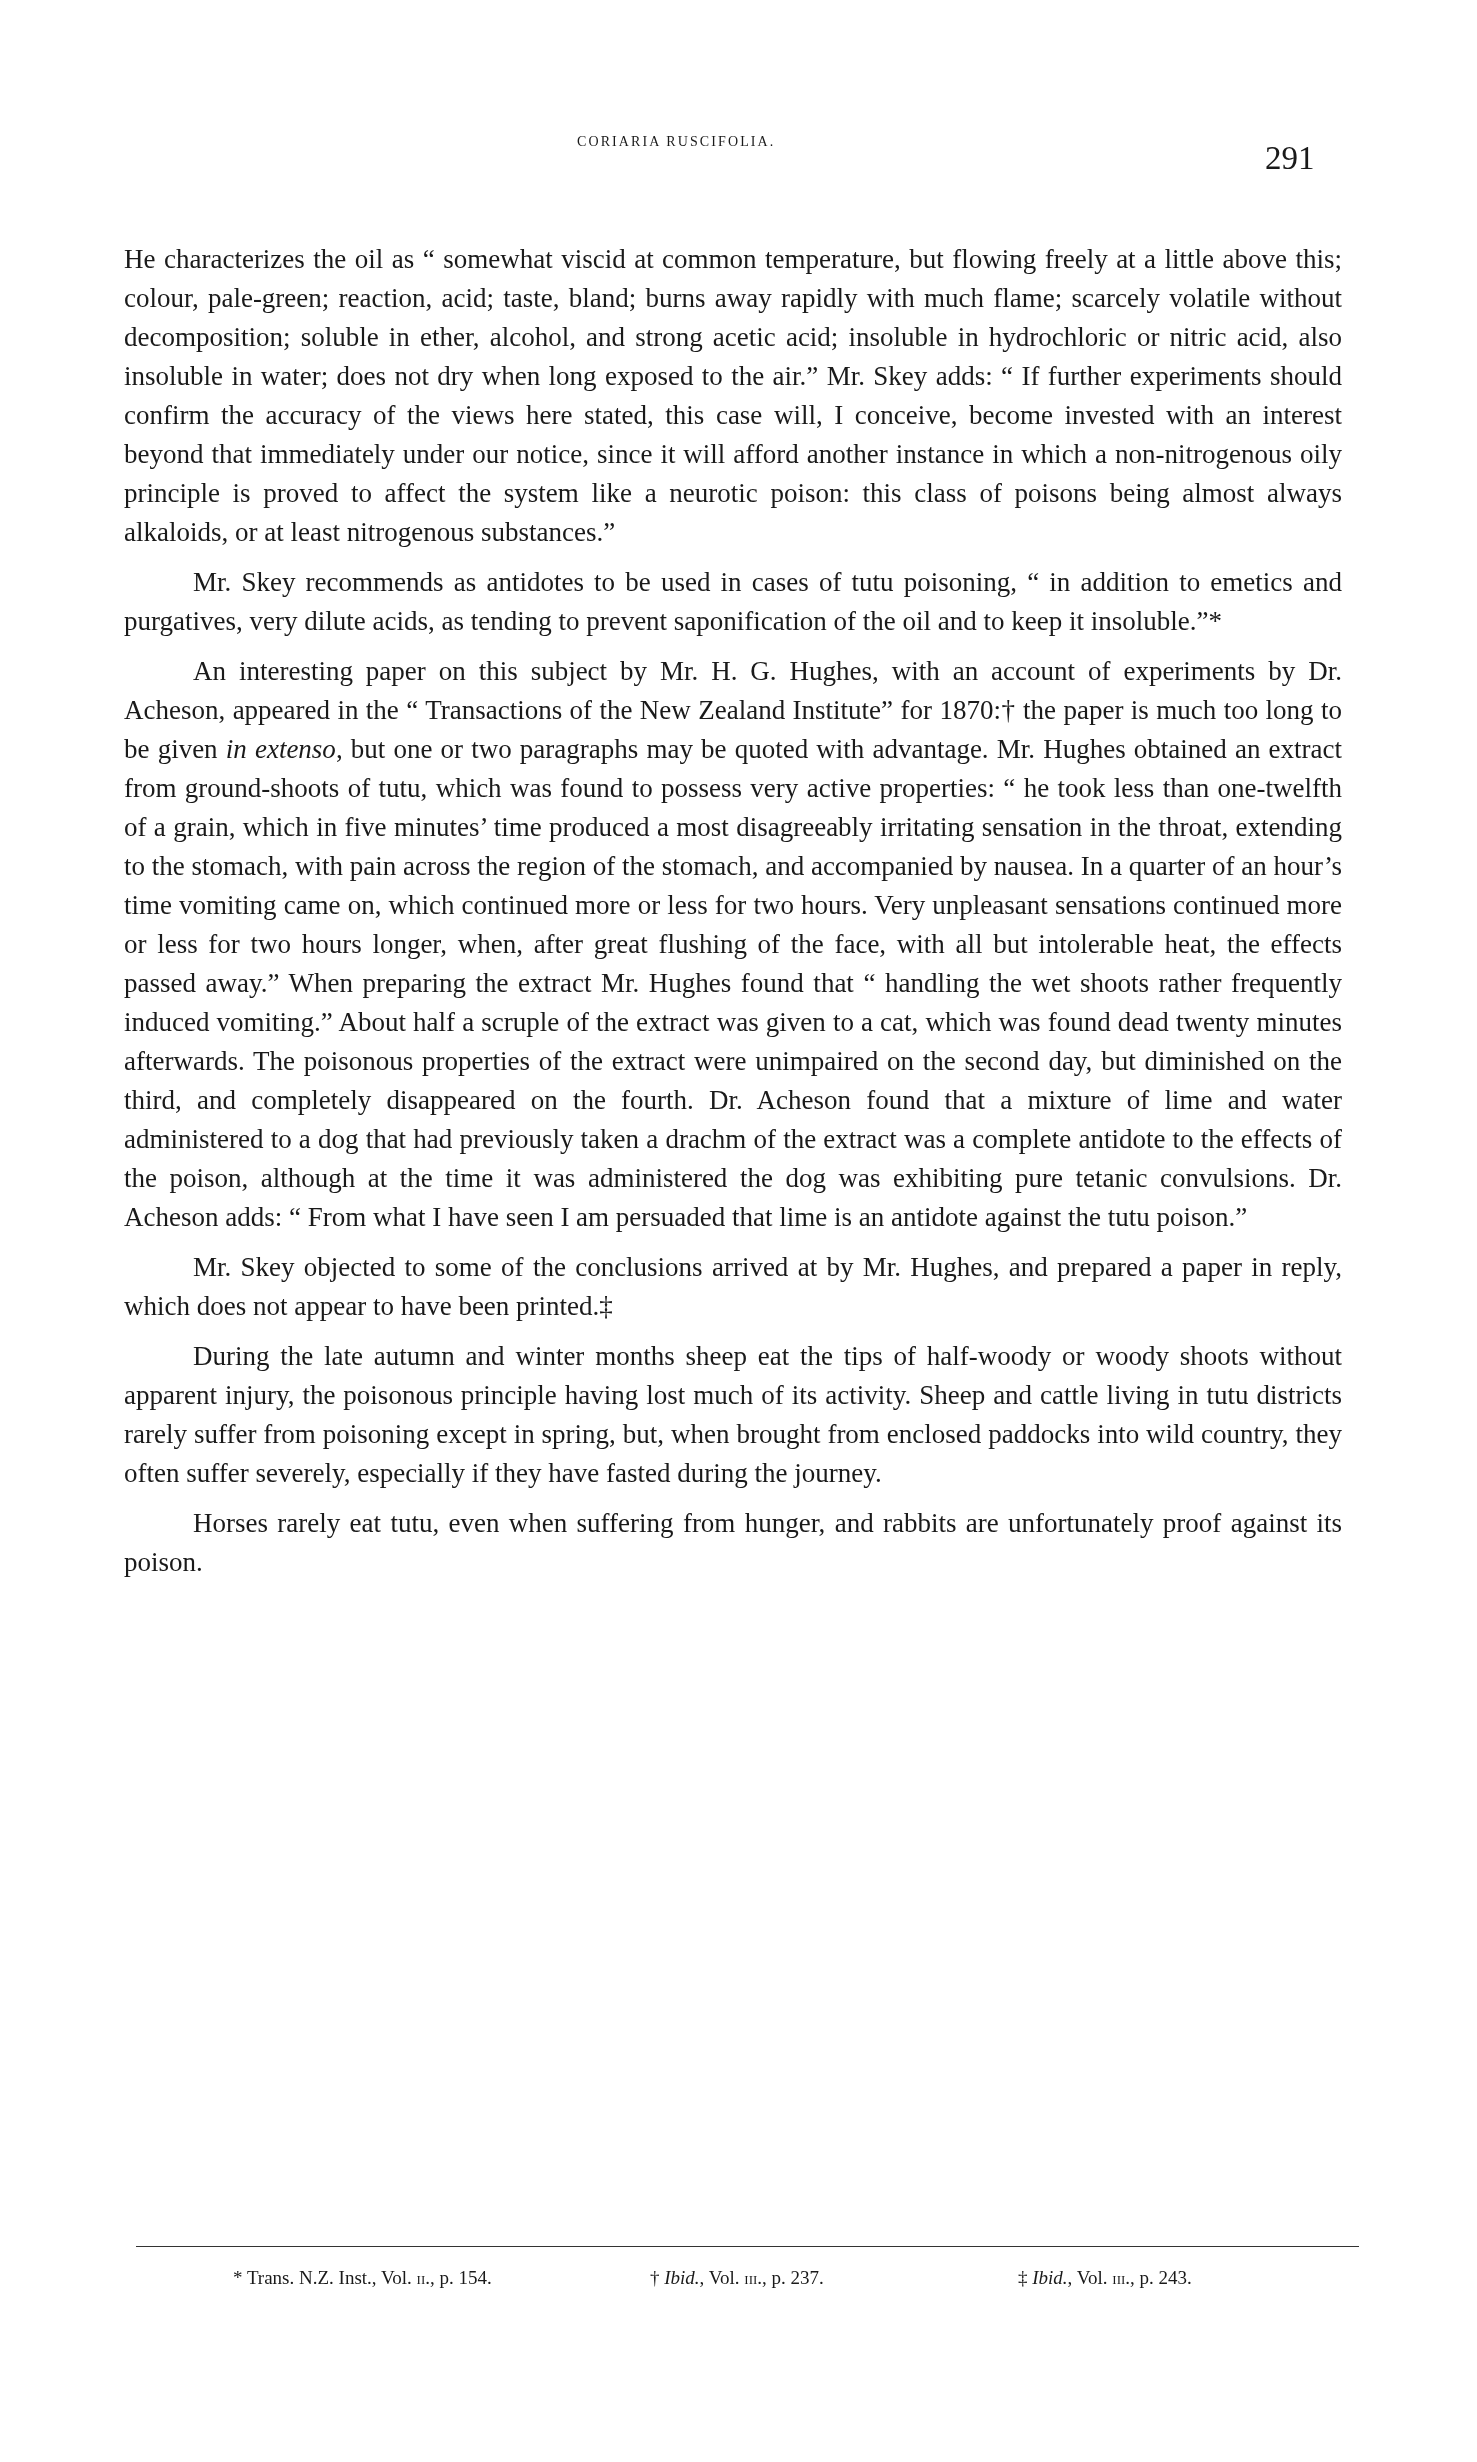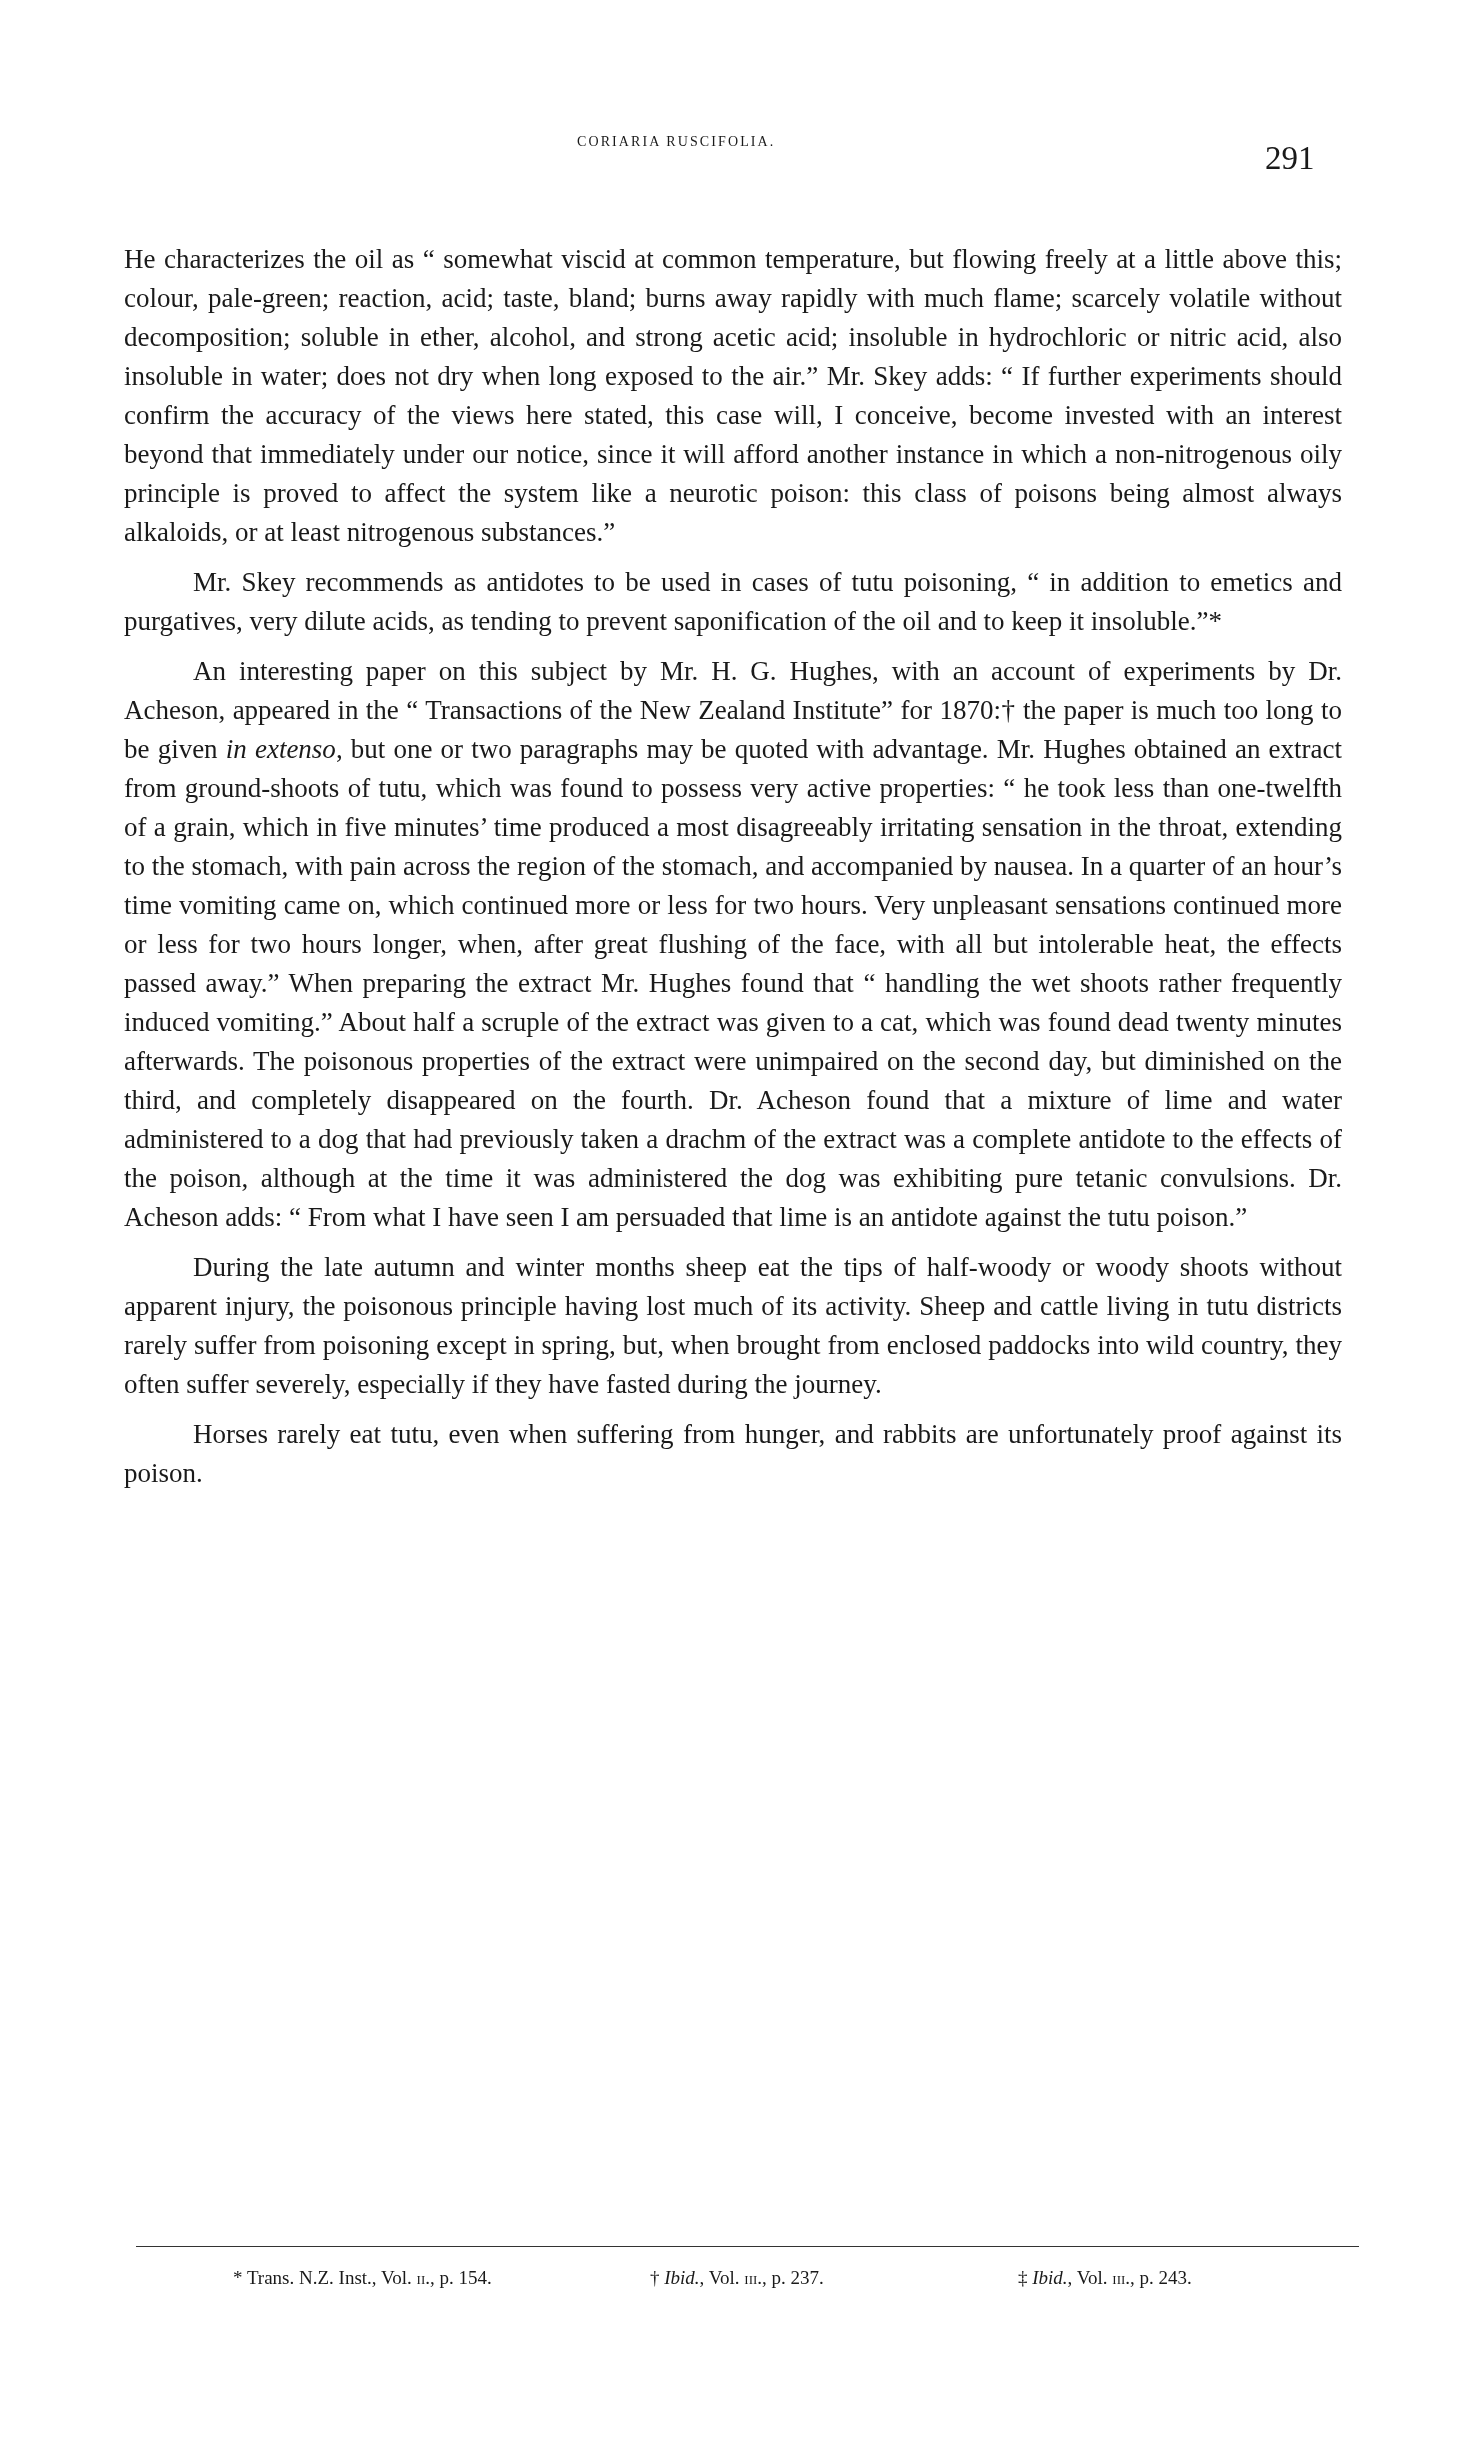--- a/index.html
+++ b/index.html
@@ -26,20 +26,21 @@
 
 <div class="running-head">
   <span class="rh-title">CORIARIA RUSCIFOLIA.</span>
   <span class="rh-page">291</span>
 </div>
 
 <div class="text-block" id="body-text">
     <p class="first"><span>He characterizes the oil as “ somewhat viscid at common temperature, but flowing freely at a little above this; colour, pale-green; reaction, acid; taste, bland; burns away rapidly with much flame; scarcely volatile without decomposition; soluble in ether, alcohol, and strong acetic acid; insoluble in hydrochloric or nitric acid, also insoluble in water; does not dry when long exposed to the air.”  Mr. Skey adds: “ If further experiments should confirm the accuracy of the views here stated, this case will, I conceive, become invested with an interest beyond that immediately under our notice, since it will afford another instance in which a non-nitrogenous oily principle is proved to affect the system like a neurotic poison: this class of poisons being almost always alkaloids, or at least nitrogenous substances.”</span></p>
     <p class="indent"><span>Mr. Skey recommends as antidotes to be used in cases of tutu poisoning, “ in addition to emetics and purgatives, very dilute acids, as tending to prevent saponification of the oil and to keep it insoluble.”*</span></p>
     <p class="indent"><span>An interesting paper on this subject by Mr. H. G. Hughes, with an account of experiments by Dr. Acheson, appeared in the “ Transactions of the New Zealand Institute” for 1870:† the paper is much too long to be given </span><em>in extenso</em><span>, but one or two paragraphs may be quoted with advantage.  Mr. Hughes obtained an extract from ground-shoots of tutu, which was found to possess very active properties: “ he took less than one-twelfth of a grain, which in five minutes’ time produced a most disagreeably irritating sensation in the throat, extending to the stomach, with pain across the region of the stomach, and accompanied by nausea.  In a quarter of an hour’s time vomiting came on, which continued more or less for two hours.  Very unpleasant sensations continued more or less for two hours longer, when, after great flushing of the face, with all but intolerable heat, the effects passed away.”  When preparing the extract Mr. Hughes found that “ handling the wet shoots rather frequently induced vomiting.”  About half a scruple of the extract was given to a cat, which was found dead twenty minutes afterwards.  The poisonous properties of the extract were unimpaired on the second day, but diminished on the third, and completely disappeared on the fourth.  Dr. Acheson found that a mixture of lime and water administered to a dog that had previously taken a drachm of the extract was a complete antidote to the effects of the poison, although at the time it was administered the dog was exhibiting pure tetanic convulsions.  Dr. Acheson adds: “ From what I have seen I am persuaded that lime is an antidote against the tutu poison.”</span></p>
+    <p class="indent"><span>Mr. Skey objected to some of the conclusions arrived at by Mr. Hughes, and prepared a paper in reply, which does not appear to have been printed.‡</span></p>
     <p class="indent"><span>During the late autumn and winter months sheep eat the tips of half-woody or woody shoots without apparent injury, the poisonous principle having lost much of its activity.  Sheep and cattle living in tutu districts rarely suffer from poisoning except in spring, but, when brought from enclosed paddocks into wild country, they often suffer severely, especially if they have fasted during the journey.</span></p>
     <p class="indent"><span>Horses rarely eat tutu, even when suffering from hunger, and rabbits are unfortunately proof against its poison.</span></p>
   </div>
 
 <div class="footnote-rule"></div>
 
 <div class="footnotes" id="footnotes">
     <div class="fn fn1"><span>*</span><span> Trans. N.Z. Inst., Vol. </span><span class="sc">ii.</span><span>, p. 154.</span></div>
     <div class="fn fn2"><span>†</span><span> </span><em>Ibid.</em><span>, Vol. </span><span class="sc">iii.</span><span>, p. 237.</span></div>
     <div class="fn fn3"><span>‡</span><span> </span><em>Ibid.</em><span>, Vol. </span><span class="sc">iii.</span><span>, p. 243.</span></div>

